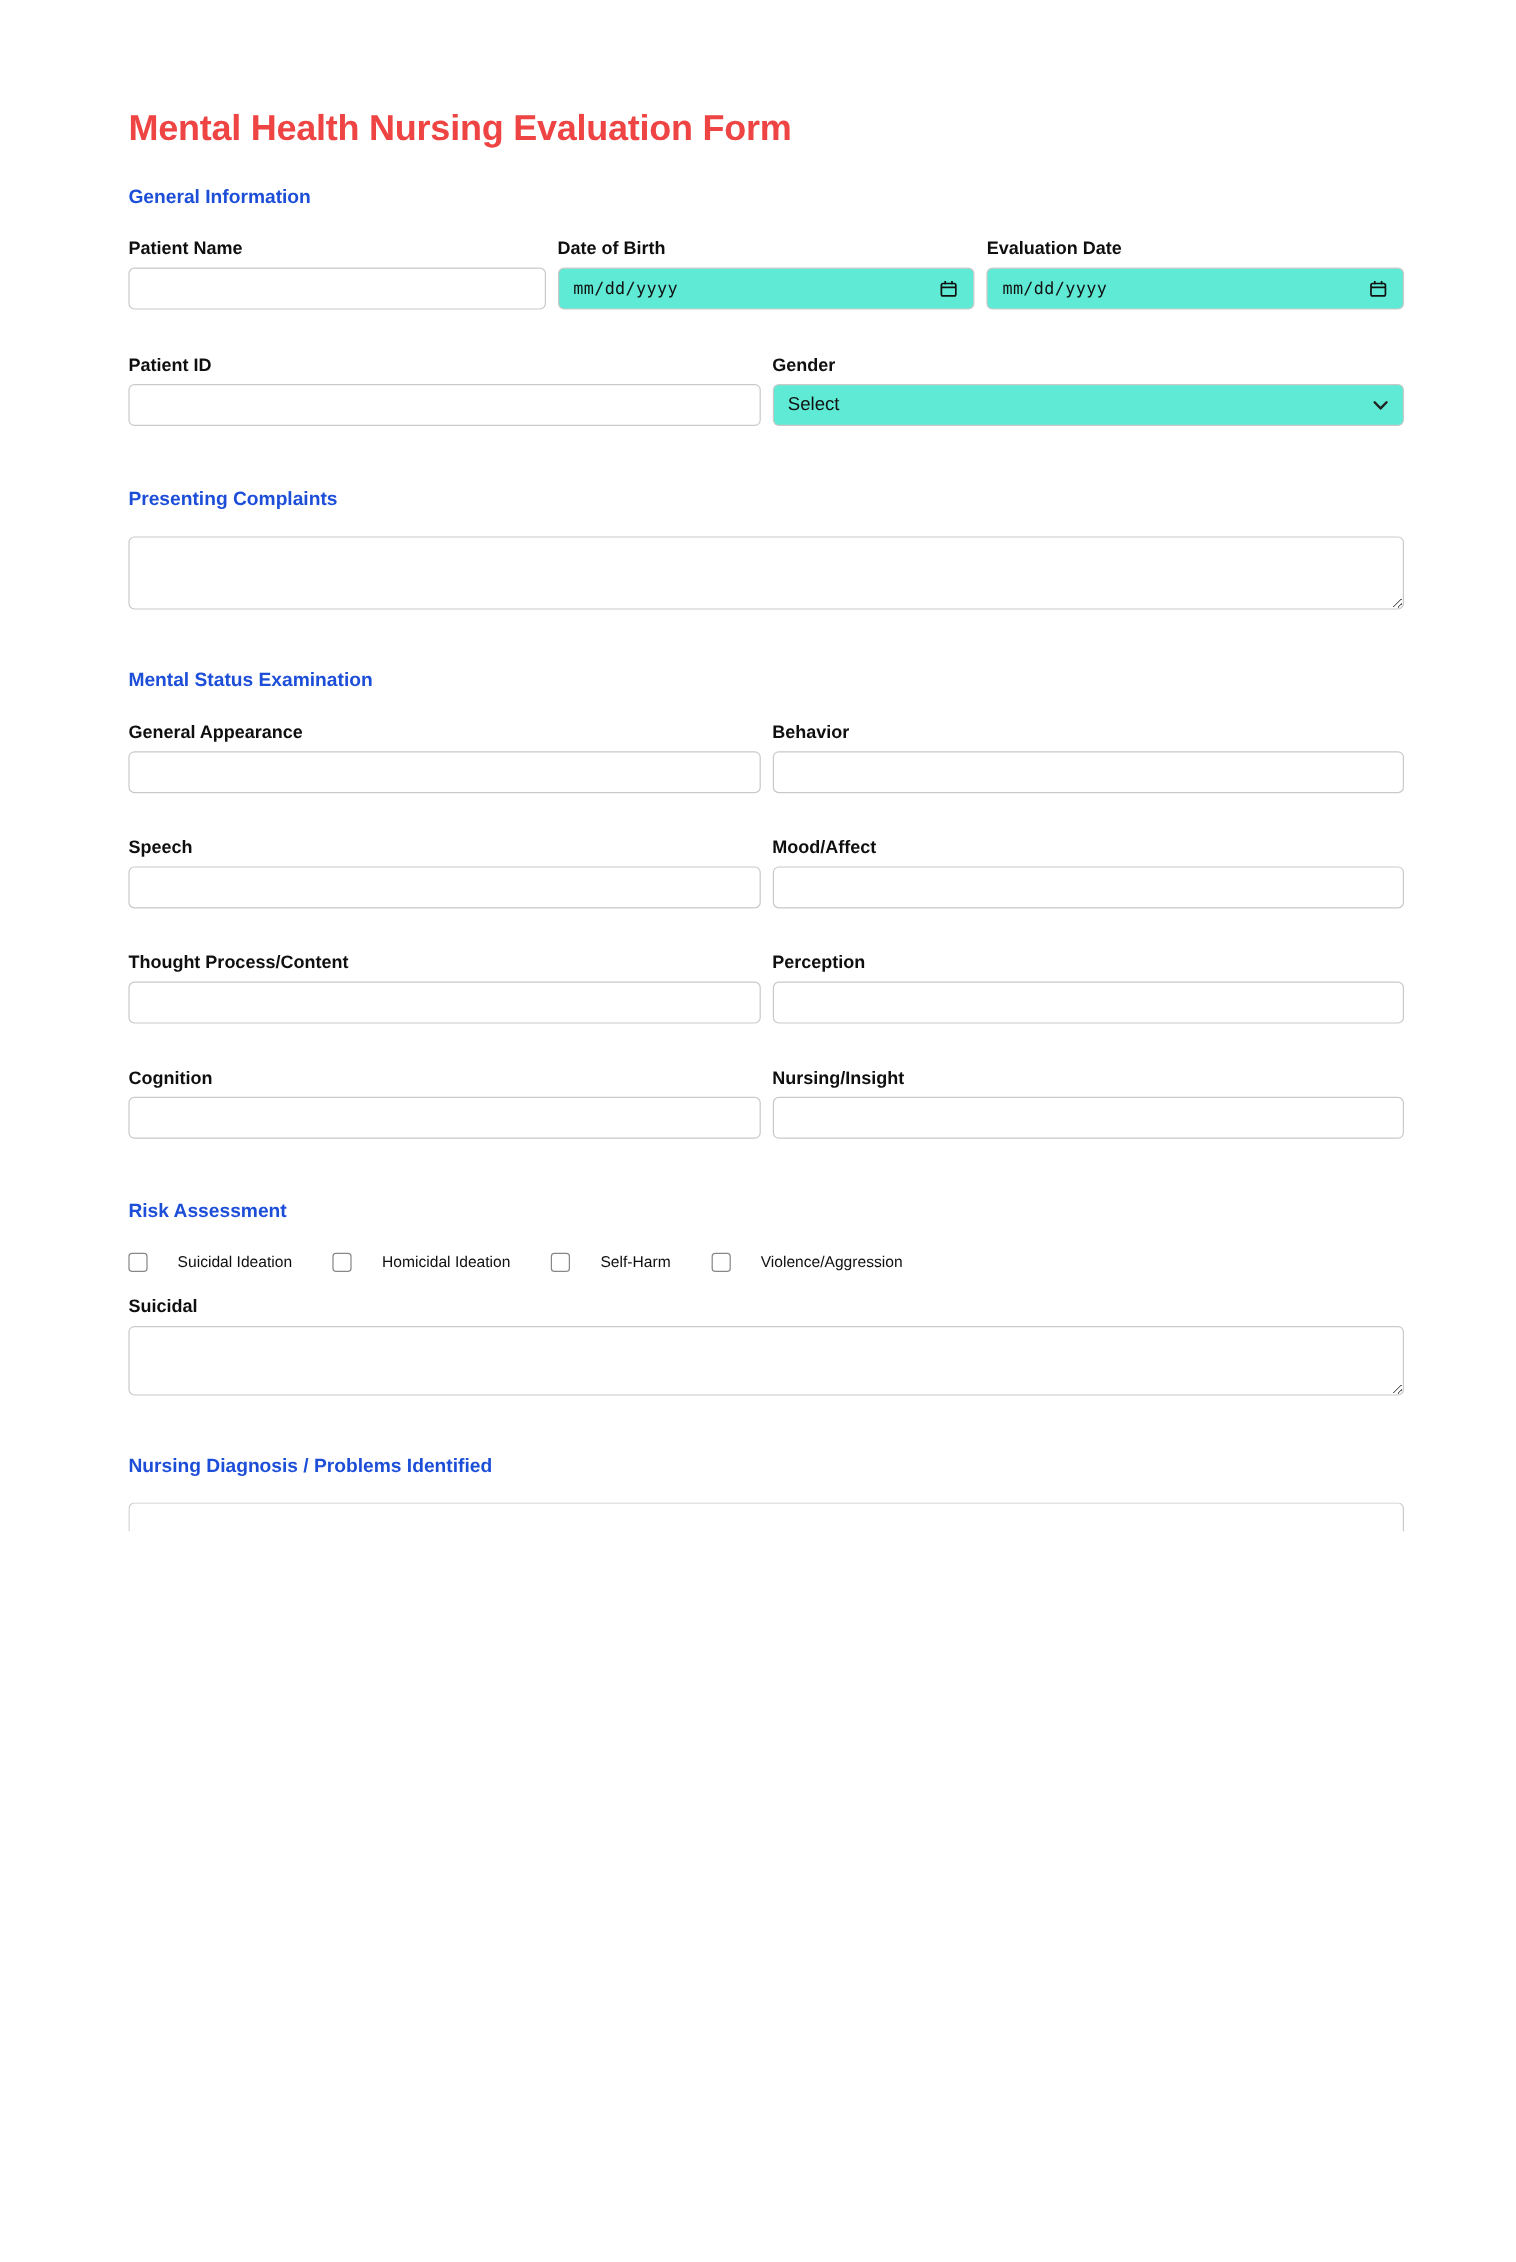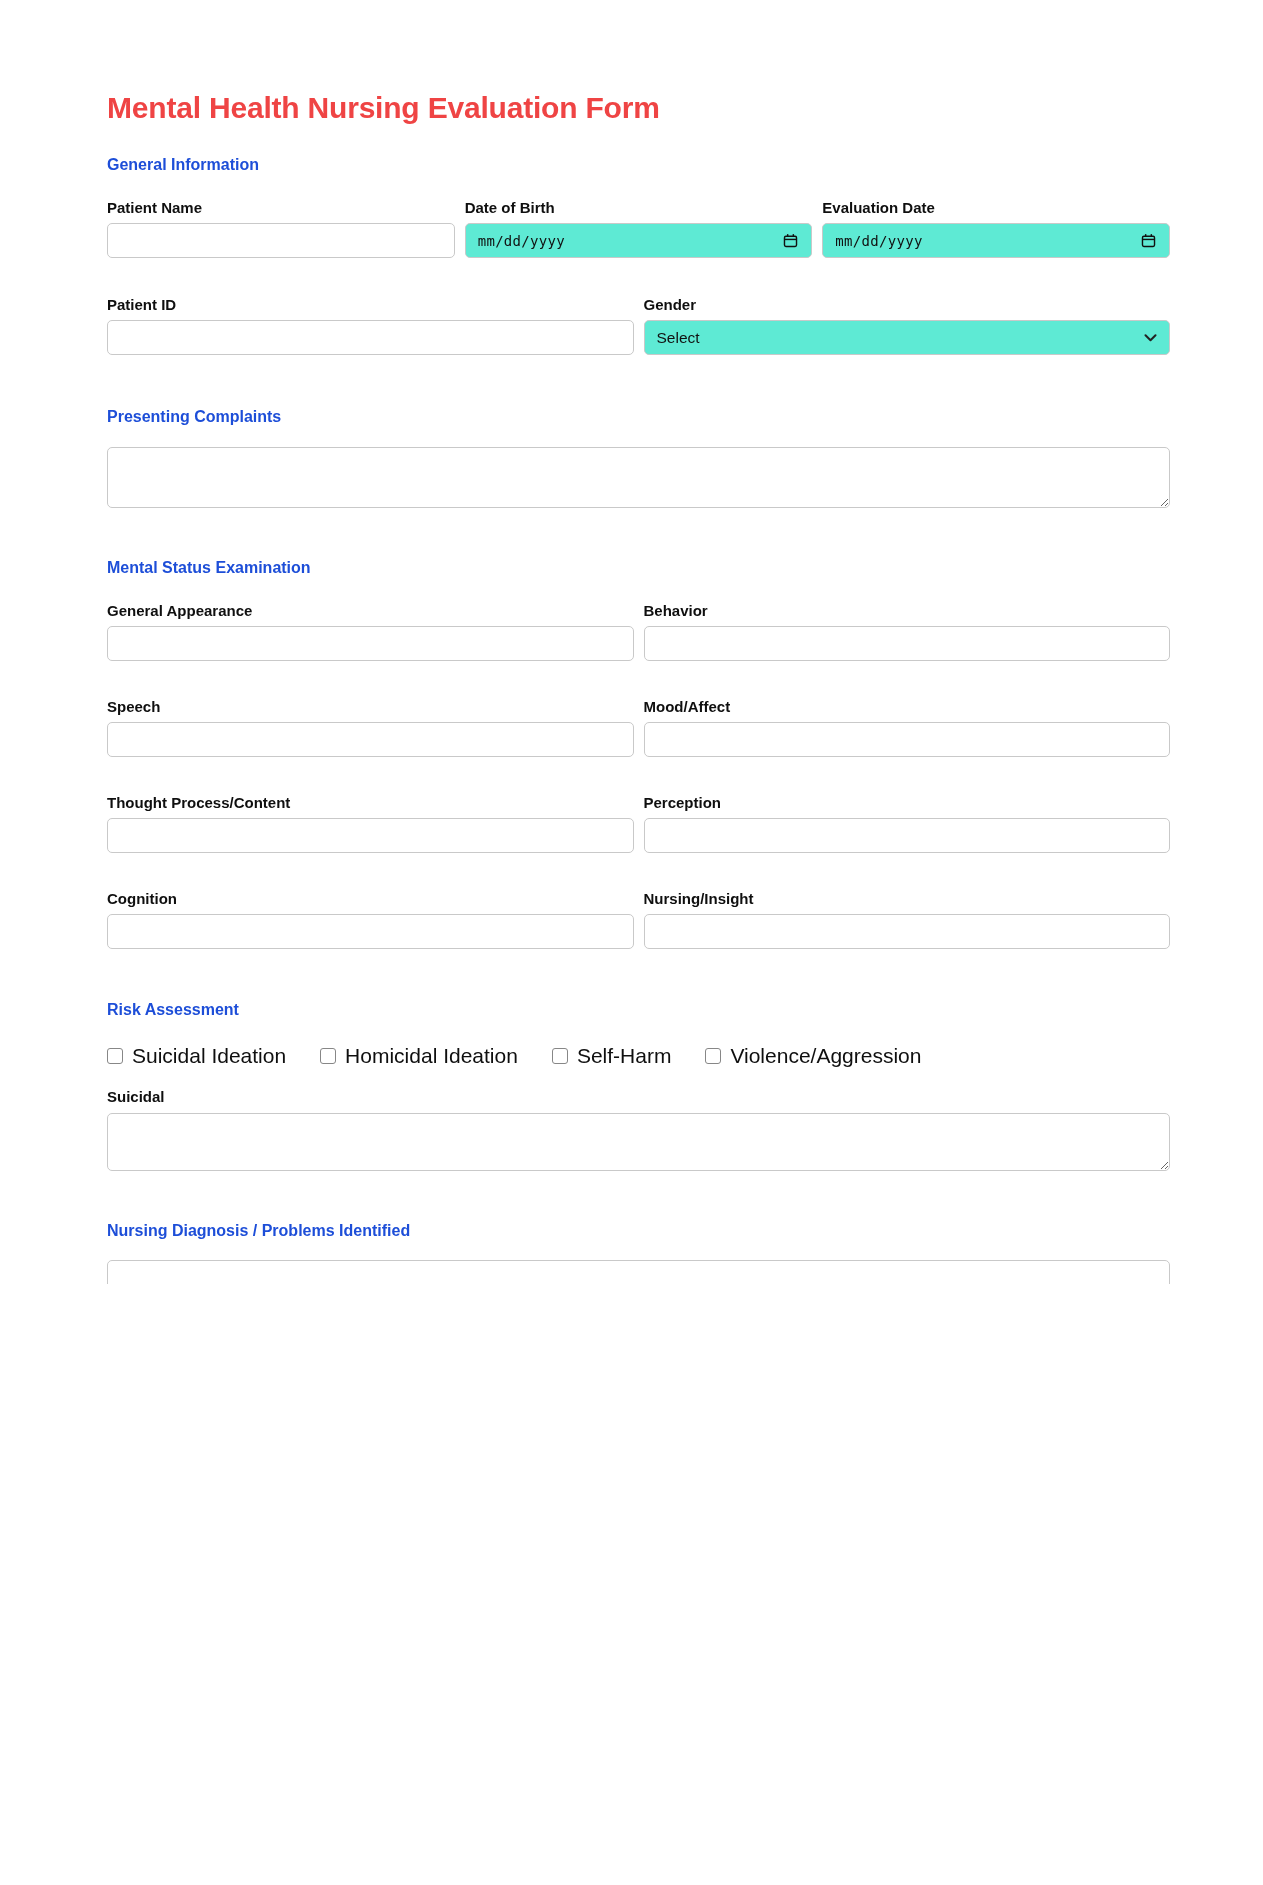--- a/index.html
+++ b/index.html
@@ -56,21 +56,21 @@
   .clip-wrapper { height: 24px; overflow: hidden; }
   .clip-wrapper textarea.area { border-bottom-left-radius: 0; border-bottom-right-radius: 0; }
 
   .cb-row { display: flex; align-items: center; gap: 34px; }
   .cb-item { display: flex; align-items: center; gap: 9px; cursor: default; }
   .cb-item input[type="checkbox"] {
     appearance: none; -webkit-appearance: none;
     width: 16px; height: 16px; margin: 0;
     border: 1.5px solid #878787; border-radius: 3px; background: #fff;
   }
-  .cb-label { font-size: 21px; font-weight: 400; color: #0f0f0f; }
+  .cb-label { font-size: 13px; font-weight: 400; color: #0f0f0f; margin-left: 16px; }
 
   
   .m-gi       { margin-top: 30px; }
   .m-row1     { margin-top: 24px; }
   .m-row2     { margin-top: 37px; }
   .m-pc       { margin-top: 53px; }
   .m-ta1      { margin-top: 20px; }
   .m-mse      { margin-top: 51px; }
   .m-mser1    { margin-top: 24px; }
   .m-mser     { margin-top: 36px; }

